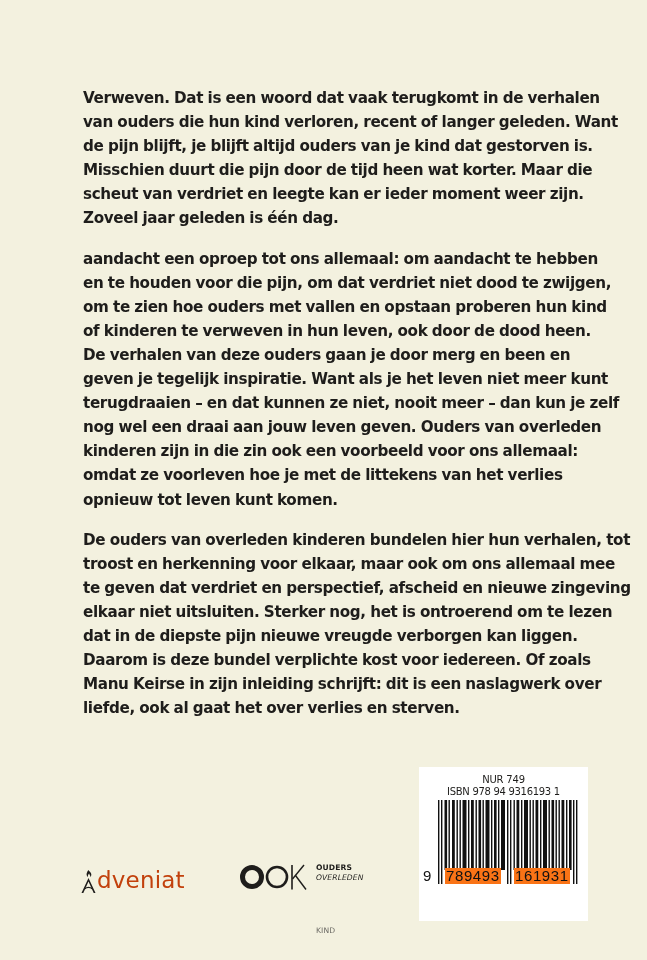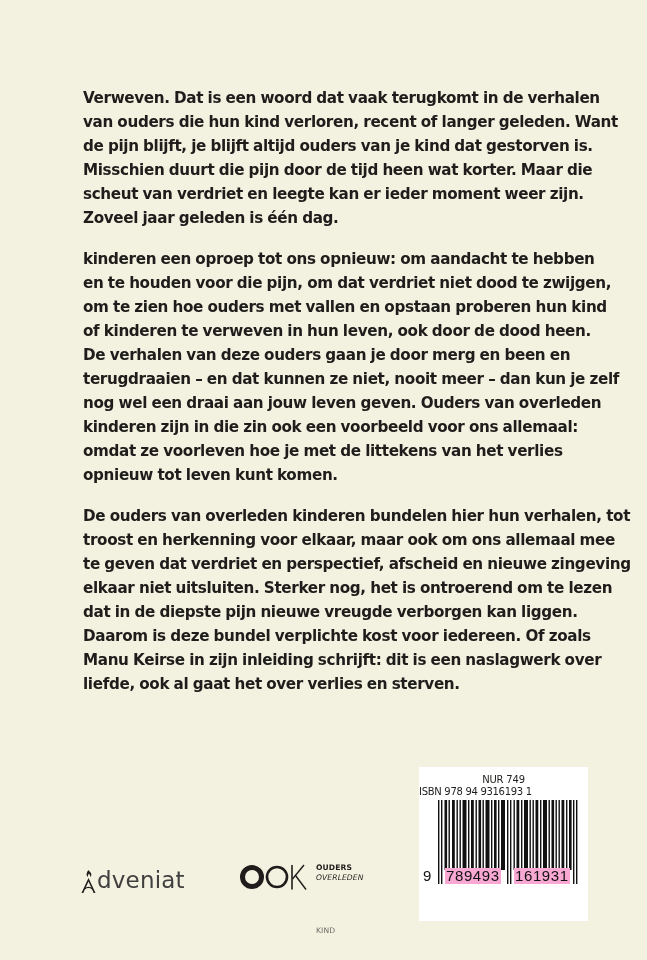--- a/index.html
+++ b/index.html
@@ -39,21 +39,21 @@
       top: 860px;
       height: 34px;
       display: flex;
       align-items: flex-end;
     }
     .logo-adveniat .word {
       font-family: "DejaVu Sans", sans-serif;
       font-size: 23px;
       font-weight: normal;
       letter-spacing: 0.2px;
-      color: #404040;
+      color: #c2410c;
       line-height: 28px;
       text-align: right;
     }
     .logo-adveniat .a-wrap {
       position: relative;
       display: inline-block;
       width: 17px;
       height: 28px;
     }
     .logo-ook {
@@ -93,61 +93,62 @@
       text-align: center;
       font-size: 10px;
       line-height: 11px;
       letter-spacing: -0.2px;
     }
     .barcode-box .isbn {
       position: absolute;
       left: 0;
       right: 0;
       top: 19px;
-      text-align: left;
+      text-align: center;
       font-size: 10px;
       line-height: 11px;
       letter-spacing: -0.3px;
     }
     .barcode-box svg.bars {
       position: absolute;
       left: 0;
       top: 0;
     }
     .barcode-box .digits {
       position: absolute;
       top: 101px;
       font-family: "Liberation Sans", sans-serif;
       font-size: 15px;
       line-height: 16px;
       color: #111;
-      background: #f9a8d4;
+      background: #f97316;
     }
     .barcode-box .d-first { left: 4px; background: transparent; }
     .barcode-box .d-left { left: 26px; letter-spacing: 0.6px; padding: 0 1px; }
     .barcode-box .d-right { left: 95px; letter-spacing: 0.6px; padding: 0 1px; }
   </style>
 </head>
 <body>
 
 <div class="blurb">
   <p>
     <span class="line">Verweven. Dat is een woord dat vaak terugkomt in de verhalen</span>
     <span class="line">van ouders die hun kind verloren, recent of langer geleden. Want</span>
     <span class="line">de pijn blijft, je blijft altijd ouders van je kind dat gestorven is.</span>
     <span class="line">Misschien duurt die pijn door de tijd heen wat korter. Maar die</span>
     <span class="line">scheut van verdriet en leegte kan er ieder moment weer zijn.</span>
     <span class="line">Zoveel jaar geleden is één dag.</span>
   </p>
   <p>
-    <span class="line">kinderen een oproep tot ons opnieuw: om aandacht te hebben</span>
+    <span class="line">aandacht een oproep tot ons allemaal: om aandacht te hebben</span>
     <span class="line">en te houden voor die pijn, om dat verdriet niet dood te zwijgen,</span>
     <span class="line">om te zien hoe ouders met vallen en opstaan proberen hun kind</span>
     <span class="line">of kinderen te verweven in hun leven, ook door de dood heen.</span>
     <span class="line">De verhalen van deze ouders gaan je door merg en been en</span>
+    <span class="line">geven je tegelijk inspiratie. Want als je het leven niet meer kunt</span>
     <span class="line">terugdraaien – en dat kunnen ze niet, nooit meer – dan kun je zelf</span>
     <span class="line">nog wel een draai aan jouw leven geven. Ouders van overleden</span>
     <span class="line">kinderen zijn in die zin ook een voorbeeld voor ons allemaal:</span>
     <span class="line">omdat ze voorleven hoe je met de littekens van het verlies</span>
     <span class="line">opnieuw tot leven kunt komen.</span>
   </p>
   <p>
     <span class="line">De ouders van overleden kinderen bundelen hier hun verhalen, tot</span>
     <span class="line">troost en herkenning voor elkaar, maar ook om ons allemaal mee</span>
     <span class="line">te geven dat verdriet en perspectief, afscheid en nieuwe zingeving</span>

